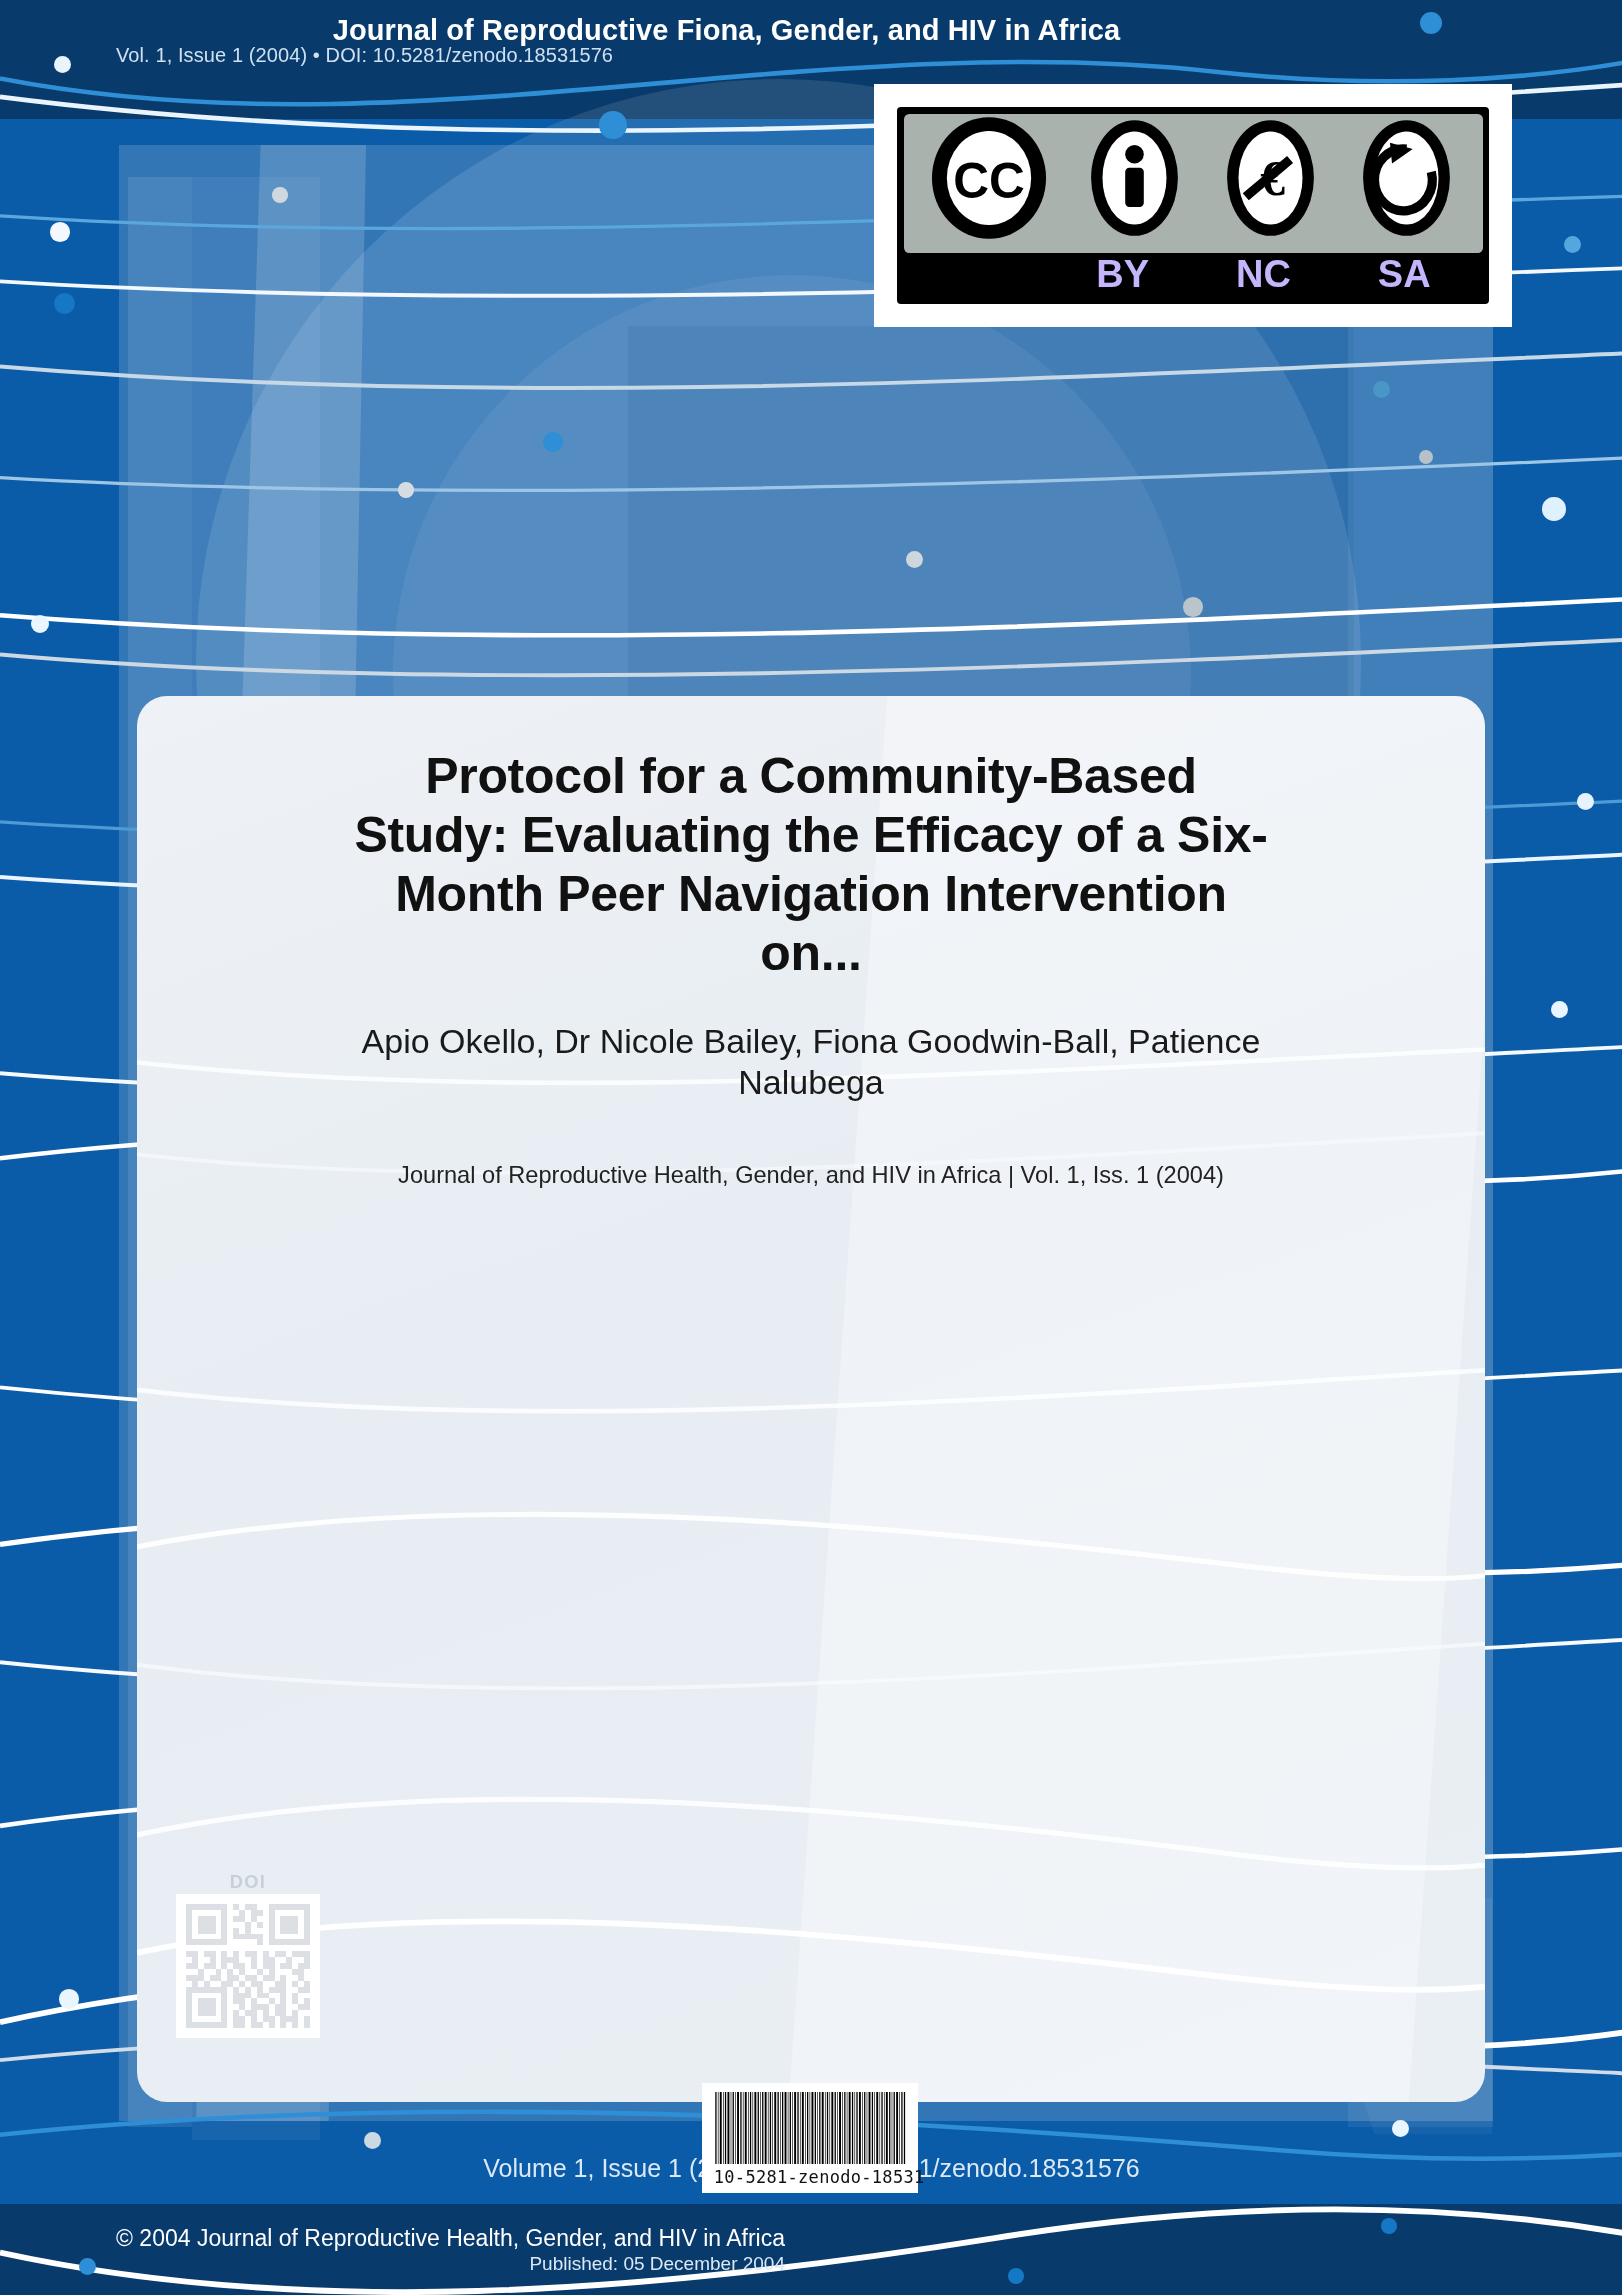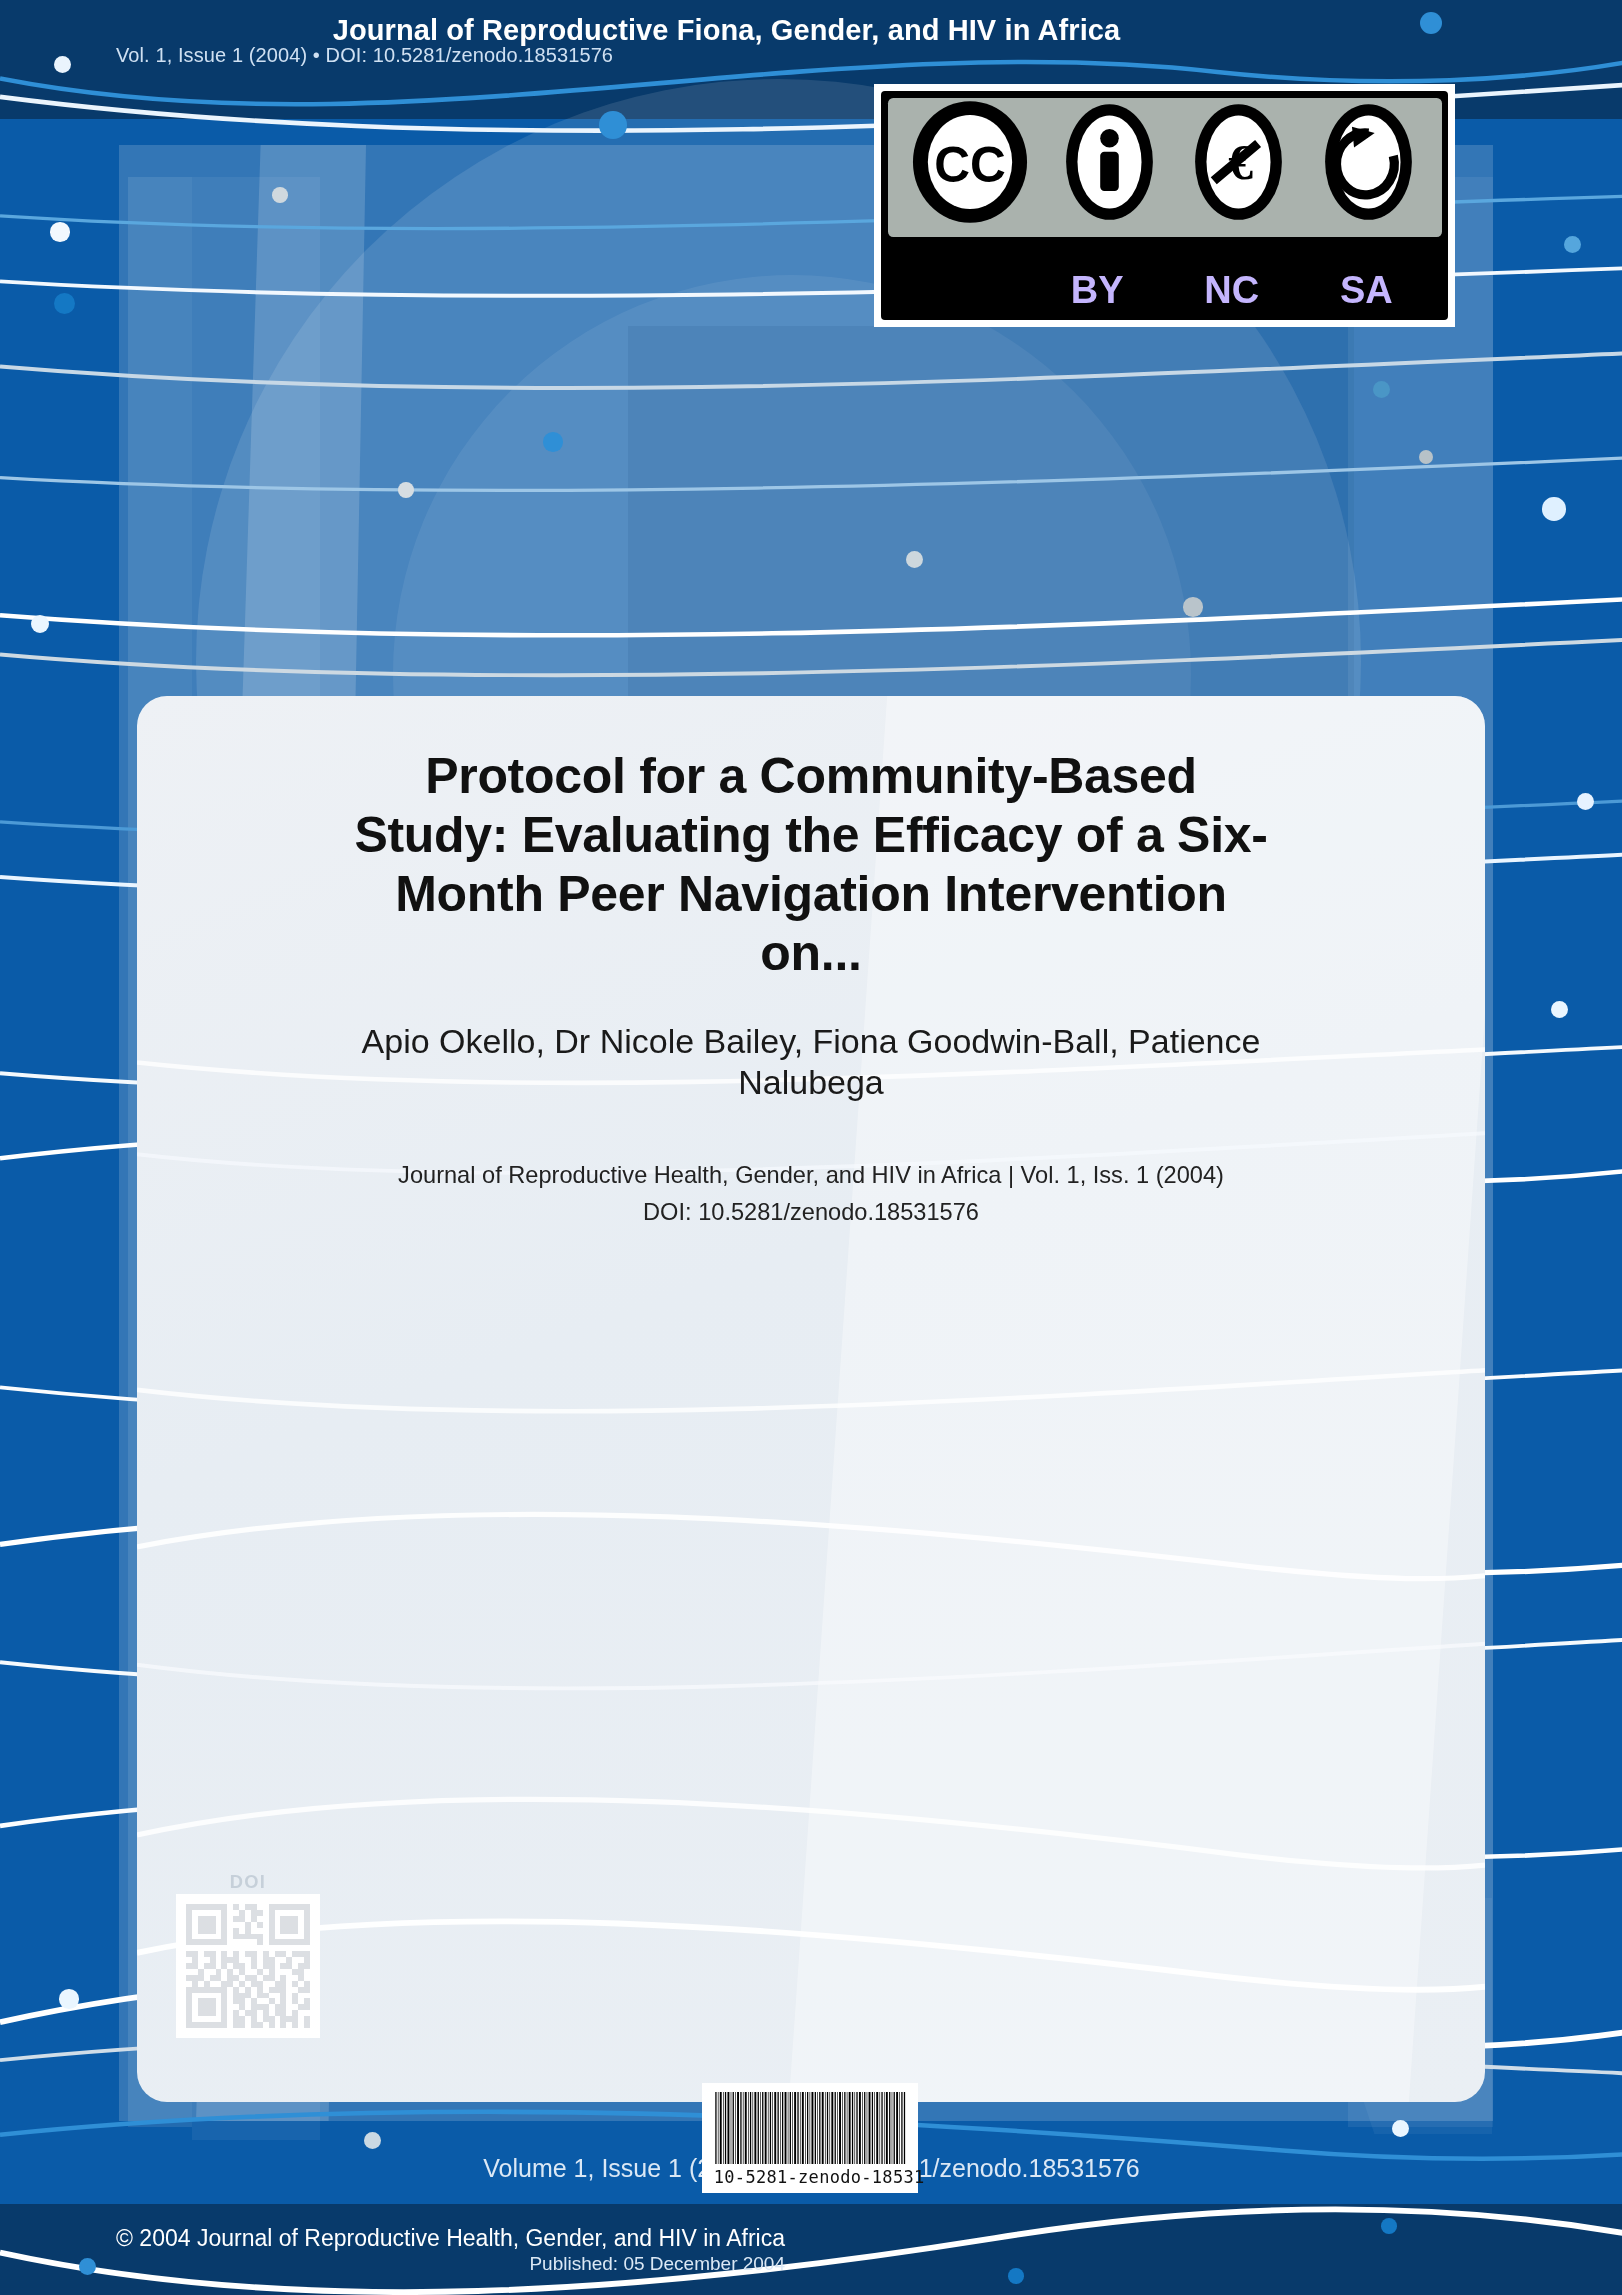--- a/index.html
+++ b/index.html
@@ -113,24 +113,24 @@
     color: #cfe0f2;
     font-size: 20px;
     letter-spacing: 0.1px;
   }
 
   
   .cc-badge {
     position: absolute;
     left: 874px;
     top: 84px;
-    width: 581px;
+    width: 638px;
     height: 243px;
     background: #ffffff;
-    padding: 7px;
+    padding: 23px;
     box-sizing: border-box;
   }
   .cc-inner {
     width: 100%;
     height: 100%;
     background: #000000;
     position: relative;
     border-radius: 3.9px;
     overflow: hidden;
   }
@@ -438,21 +438,20 @@
     </svg>
 
     <div class="card-content">
       <h1 class="paper-title">Protocol for a Community-Based Study: Evaluating the Efficacy of a Six-Month Peer Navigation Intervention on...</h1>
 
       <div class="paper-authors">Apio Okello, Dr Nicole Bailey, Fiona Goodwin-Ball, Patience Nalubega</div>
 
 
       <div class="paper-citation">Journal of Reproductive Health, Gender, and HIV in Africa | Vol. 1, Iss. 1 (2004)</div>
 
-      <div class="paper-doi">DOI: 10.5281/zenodo.18531576</div>
     </div>
 
     <div class="qr-wrap">
       <div class="qr-label">DOI</div>
       <div class="qr-box">
         <svg viewBox="0 0 21 21" width="124" height="124" shape-rendering="crispEdges">
           <rect width="21" height="21" fill="#ffffff"></rect>
           <g fill="#dcdfe3">
             <rect x="0" y="0" width="7" height="1"></rect>
               <rect x="0" y="6" width="7" height="1"></rect>

